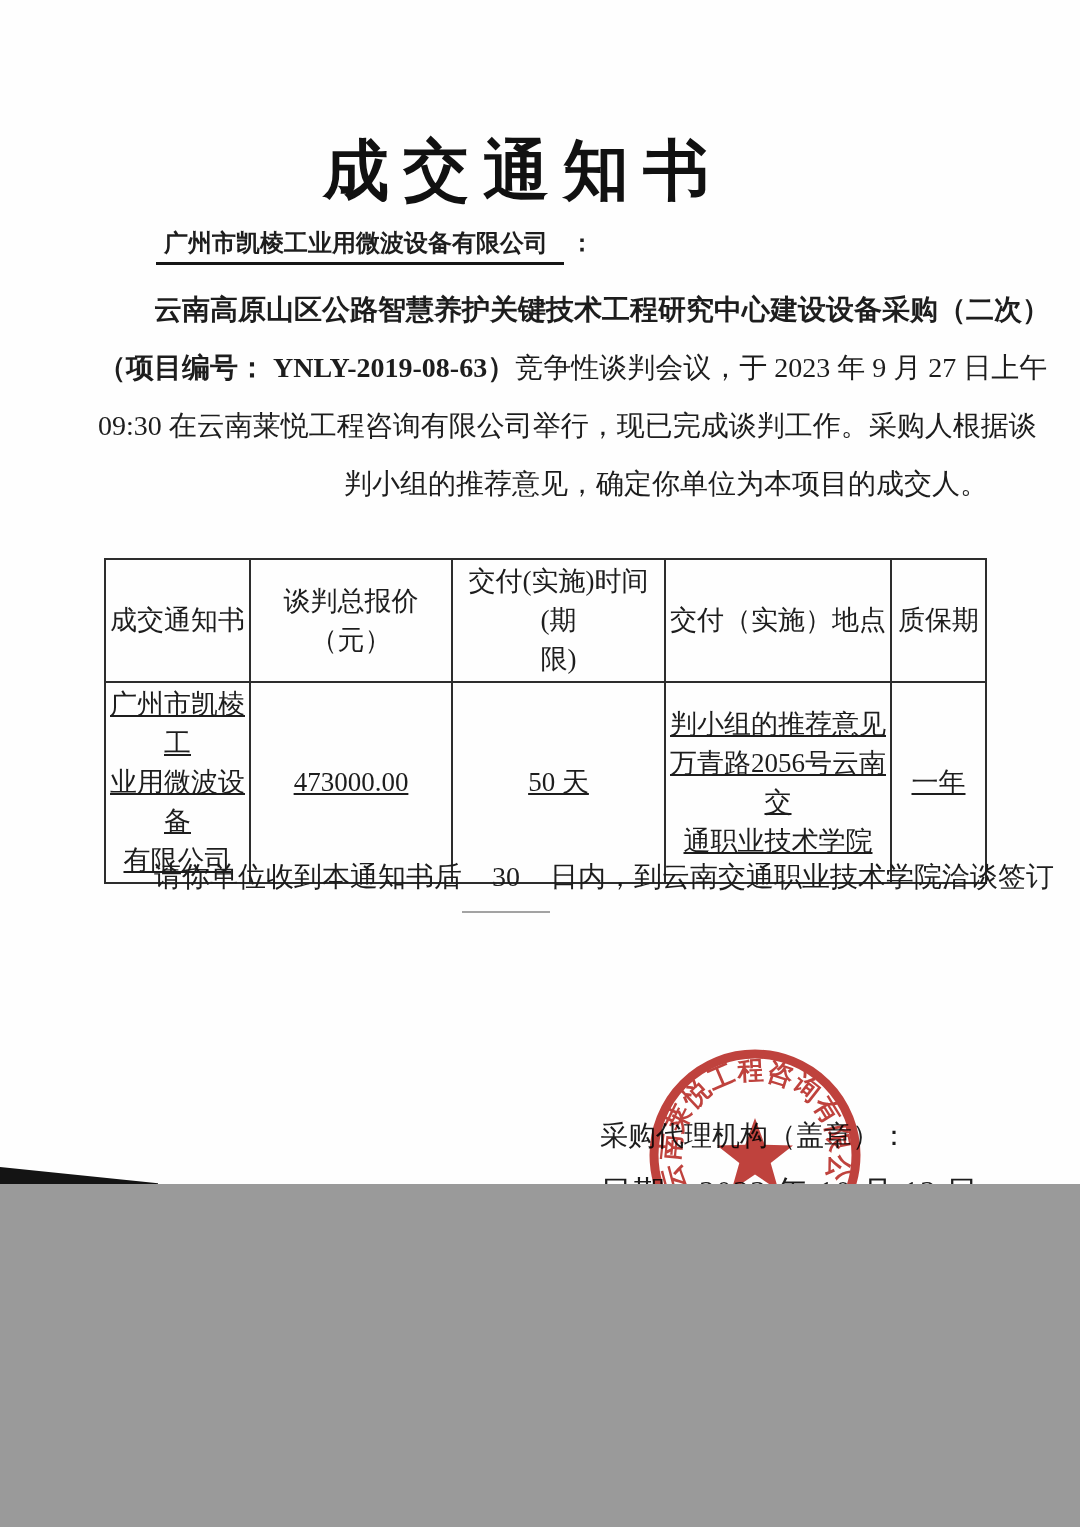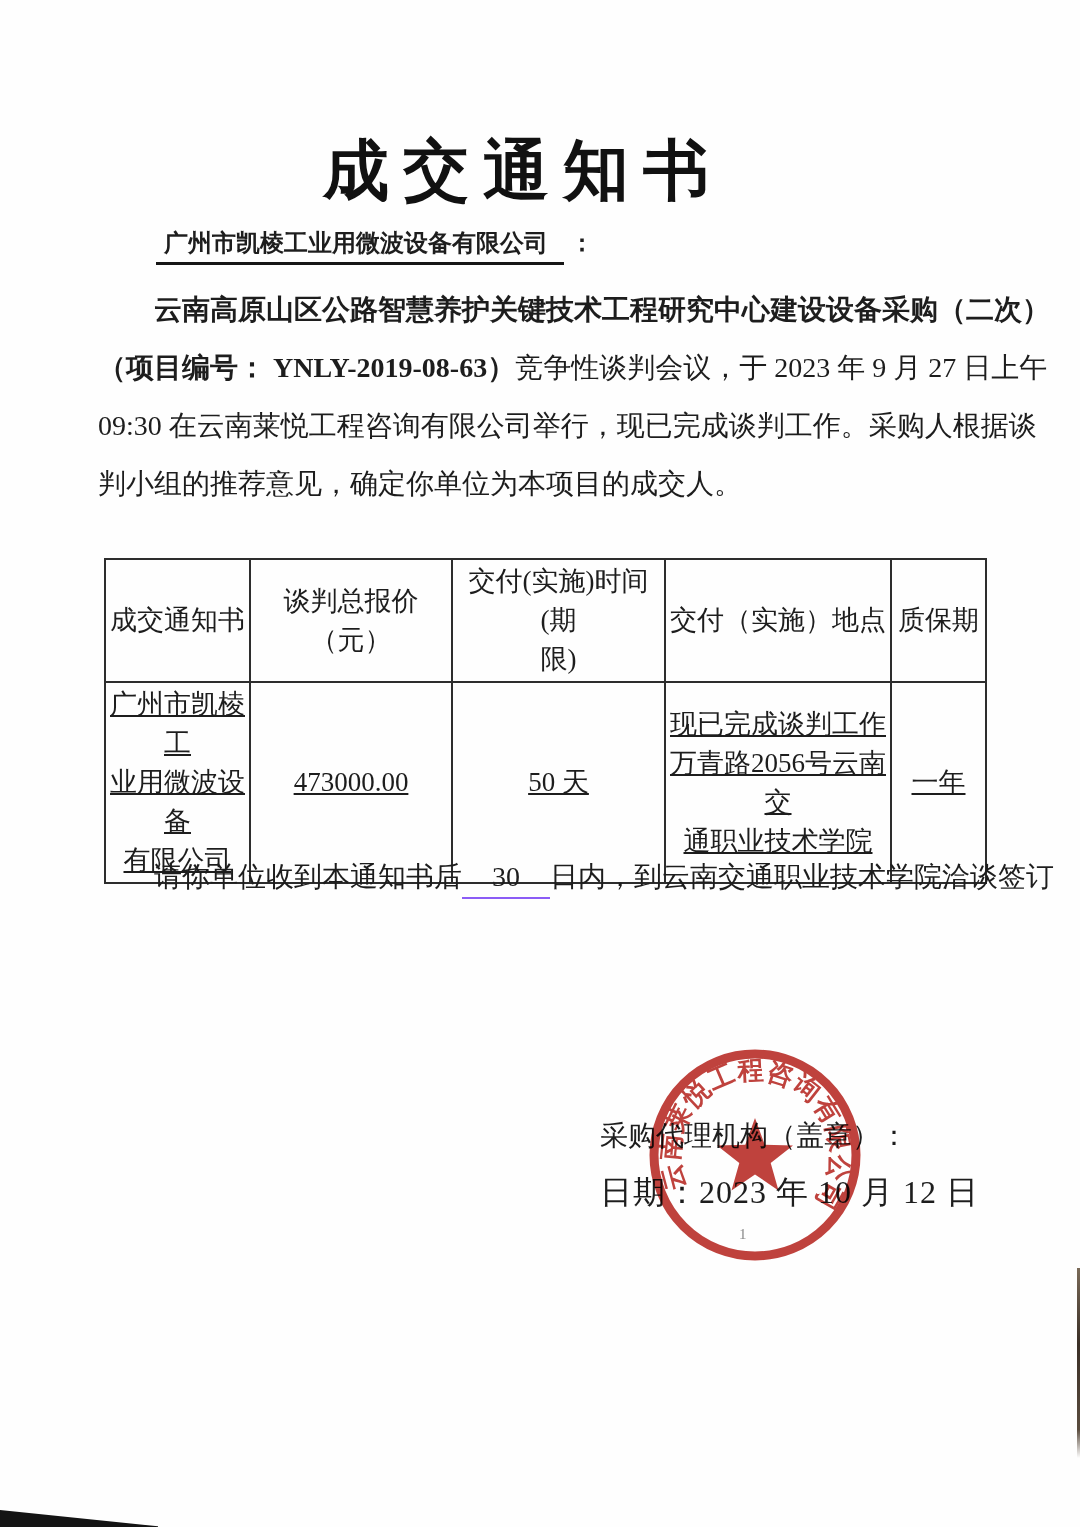--- a/index.html
+++ b/index.html
@@ -1,42 +1,42 @@
 <!DOCTYPE html>
 <html><head>
 <meta charset="utf-8">
 <style>
   * { margin:0; padding:0; box-sizing:border-box; }
   html,body { background:#9a9a9a; }
   .page {
-    position:relative; width:1080px; height:1527px; margin:0 auto;
+    position:relative; width:1080px; height:1184px; margin:0 auto;
     background:#fefefe; overflow:hidden;
     font-family:"Liberation Serif","DejaVu Serif",serif; color:#1d1d1d;
   }
   .title {
     position:absolute; top:126px; left:0; width:100%;
     text-align:center; font-size:66px; font-weight:bold; letter-spacing:14px;
     padding-right:34px; color:#111;
   }
   .addressee { position:absolute; top:227px; left:156px; font-size:24px; font-weight:bold; white-space:nowrap; }
   .addressee .name { border-bottom:3px solid #161616; padding:0 16px 3px 8px; display:inline-block; }
   .addressee .colon { margin-left:6px; }
   .body-text { position:absolute; top:281px; left:98px; width:890px; font-size:28px; line-height:58px; }
-  .line { white-space:nowrap; }
+  .line { white-space:nowrap;text-align:right; }
   .indent { padding-left:56px; }
   .b { font-weight:bold; }
   table.award { position:absolute; top:558px; left:104px; width:881px; border-collapse:collapse; table-layout:fixed; }
   table.award td {
     border:2px solid #2d2d2d; text-align:center; vertical-align:middle;
     font-size:27px; line-height:39px; white-space:pre-line; padding:2px 4px;
   }
   tr.hdr { height:81px; }
   tr.data { height:152px;text-decoration:underline; }
   .note { position:absolute; top:848px; left:98px; width:890px; font-size:28px; line-height:58px; }
-  .note .blank { border-bottom:2px solid #8b5cf6; padding:0 30px 5px; }
+  .note .blank { border-bottom:2px solid #a3a3a3; padding:0 30px 19px; }
   .sig-agency { position:absolute; left:600px; top:1117px; font-size:28px; white-space:nowrap; }
   .sig-date { position:absolute; left:600px; top:1171px; font-size:32px; letter-spacing:1px; white-space:nowrap; }
   .page-mark { position:absolute; left:739px; top:1226px; font-size:15px; color:#8a8a8a; }
   .stamp { position:absolute; left:640px; top:1040px; width:230px; height:230px; mix-blend-mode:multiply; opacity:.93; }
   .stamp text { font-family:"Liberation Serif","DejaVu Serif",serif; font-weight:bold; }
   .corner-wedge {
     position:absolute; left:0; bottom:0; width:158px; height:17px;
     background:#141414; clip-path:polygon(0 0, 100% 96%, 100% 100%, 0 100%);
   }
   .edge-line {
@@ -79,21 +79,21 @@
 限)</td>
       <td>交付（实施）地点</td>
       <td>质保期</td>
     </tr>
     <tr class="data">
       <td>广州市凯棱工
 业用微波设备
 有限公司</td>
       <td>473000.00</td>
       <td>50 天</td>
-      <td>现已完成谈判工作
+      <td>判小组的推荐意见
 万青路2056号云南交
 通职业技术学院</td>
       <td>一年</td>
     </tr>
   </tbody>
     </table>
 
   <div class="note">
     <div class="line indent"><span>请你单位收到本通知书后</span><span class="blank">30</span><span>日内，到云南交通职业技术学院洽谈签订</span></div>
   </div>

